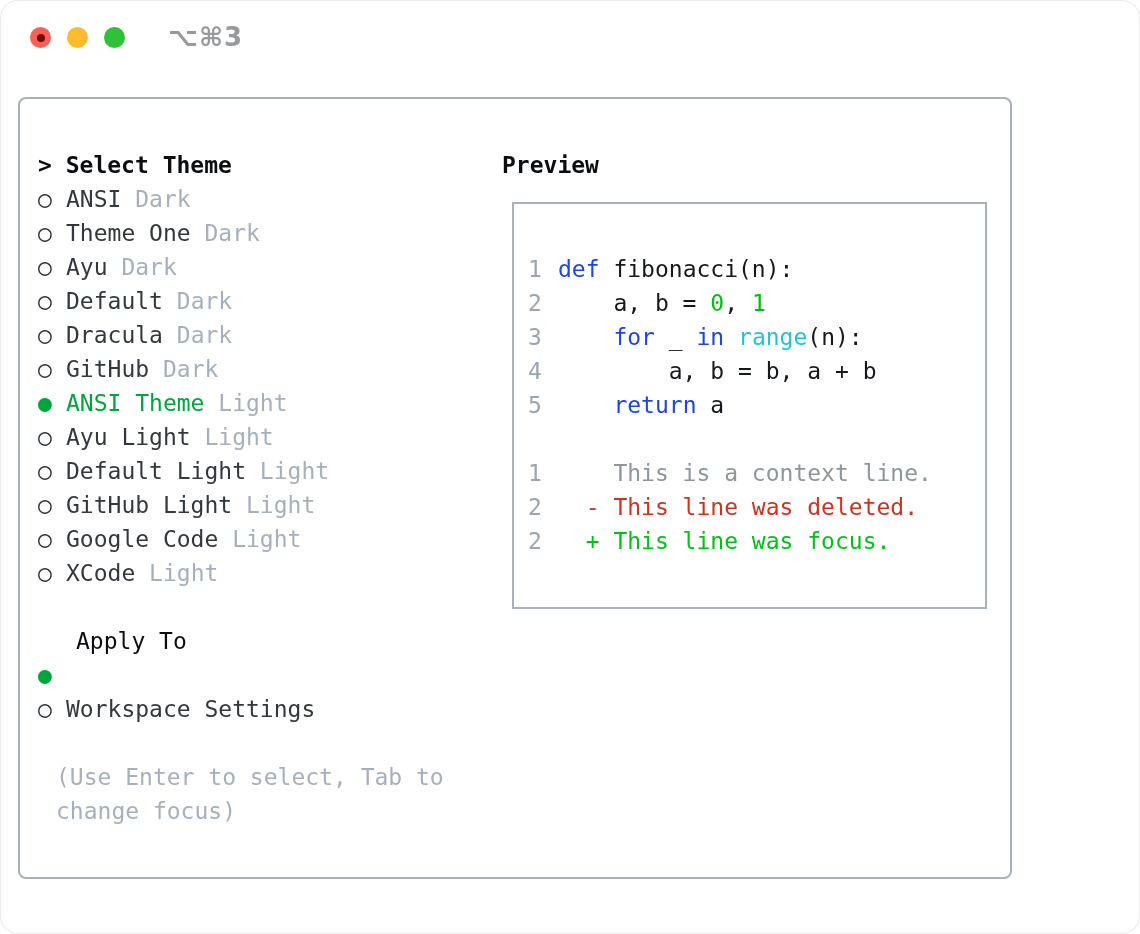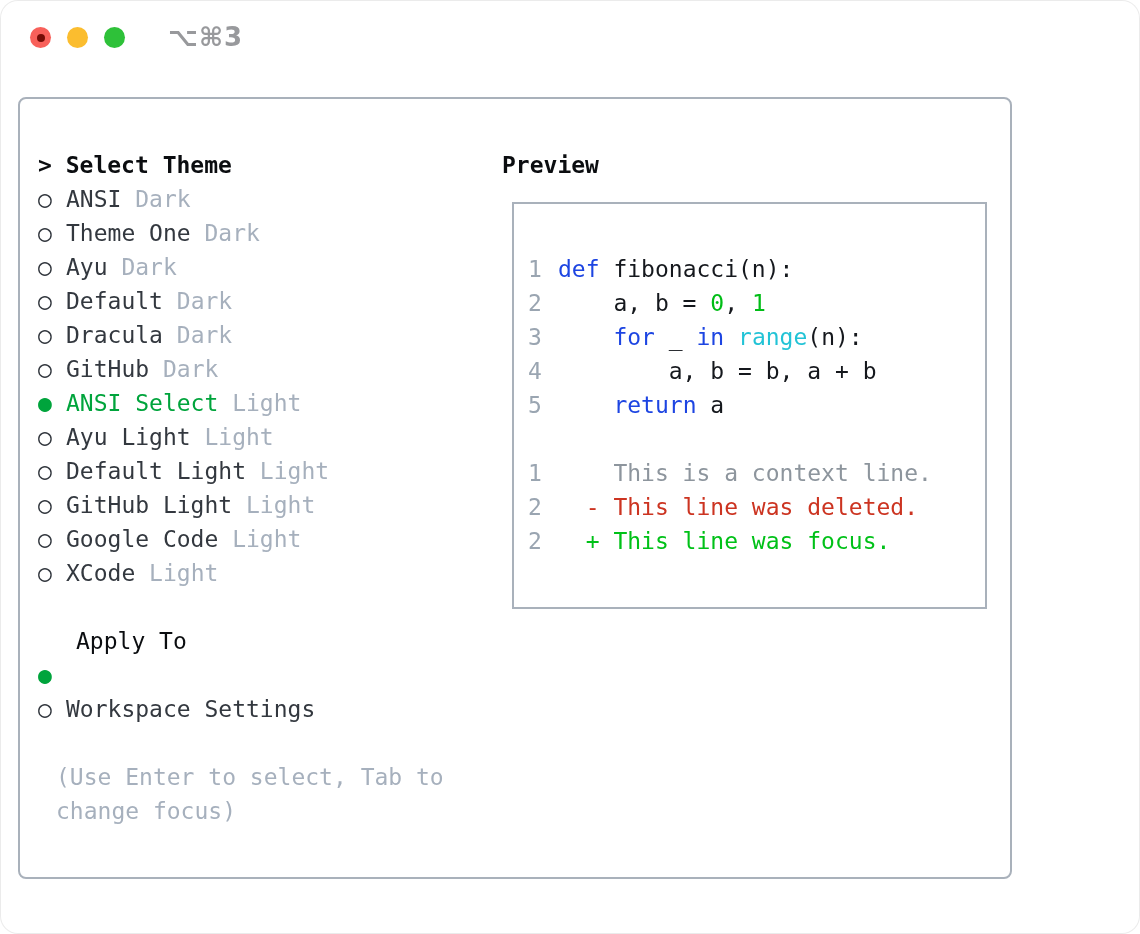--- a/index.html
+++ b/index.html
@@ -117,21 +117,21 @@
         <span class="t-name">Dracula</span>
         <span class="t-tag"> Dark</span>
       </div>
       <div class="list-row">
         <span class="bullet">○ </span>
         <span class="t-name">GitHub</span>
         <span class="t-tag"> Dark</span>
       </div>
       <div class="list-row selected">
         <span class="bullet sel">● </span>
-        <span class="t-name">ANSI Select</span>
+        <span class="t-name">ANSI Theme</span>
         <span class="t-tag"> Light</span>
       </div>
       <div class="list-row">
         <span class="bullet">○ </span>
         <span class="t-name">Ayu Light</span>
         <span class="t-tag"> Light</span>
       </div>
       <div class="list-row">
         <span class="bullet">○ </span>
         <span class="t-name">Default Light</span>

